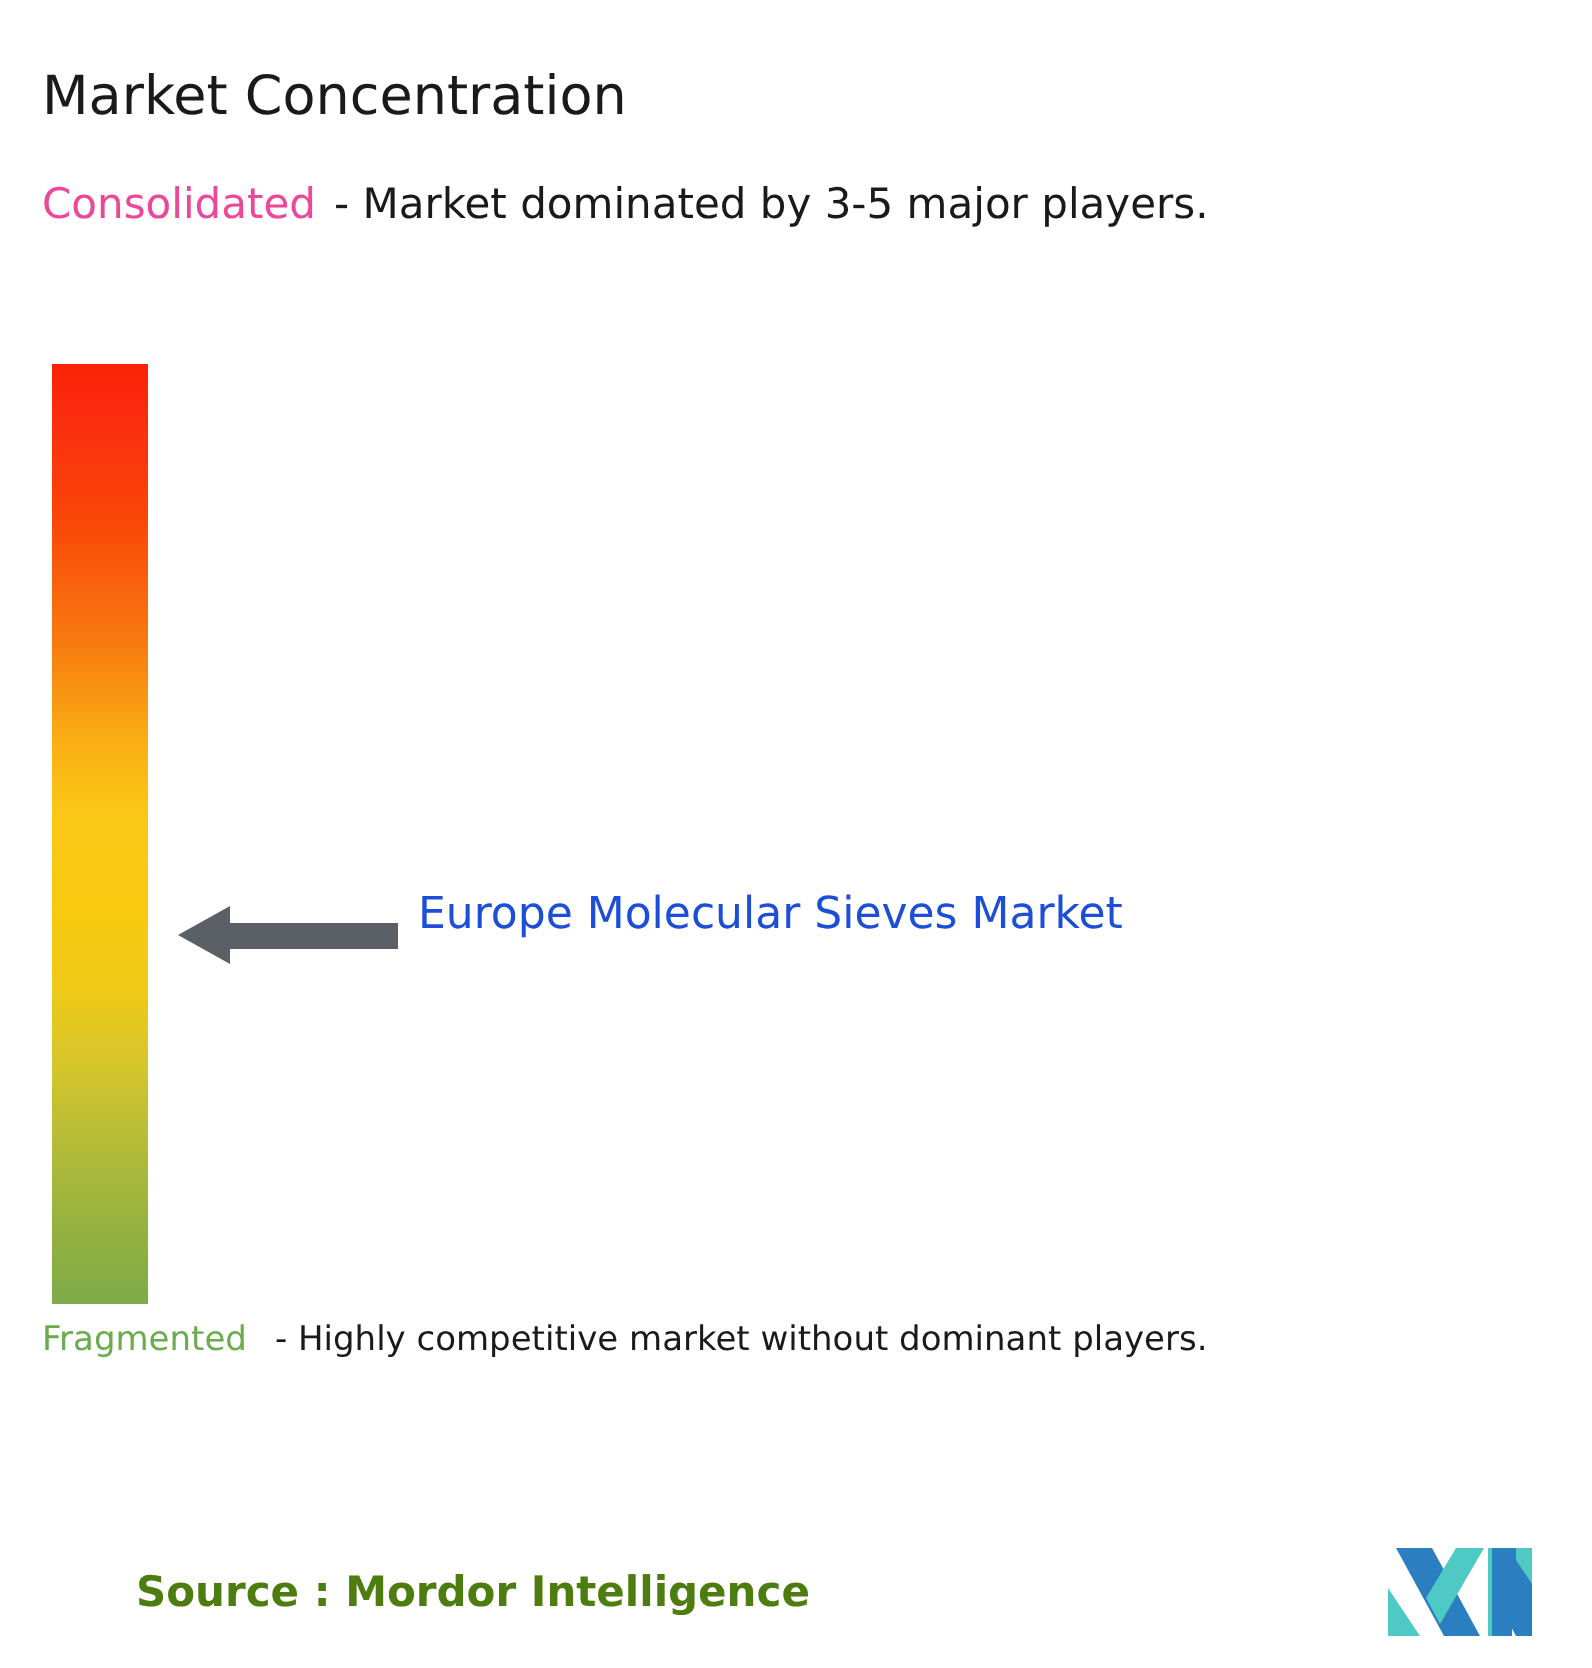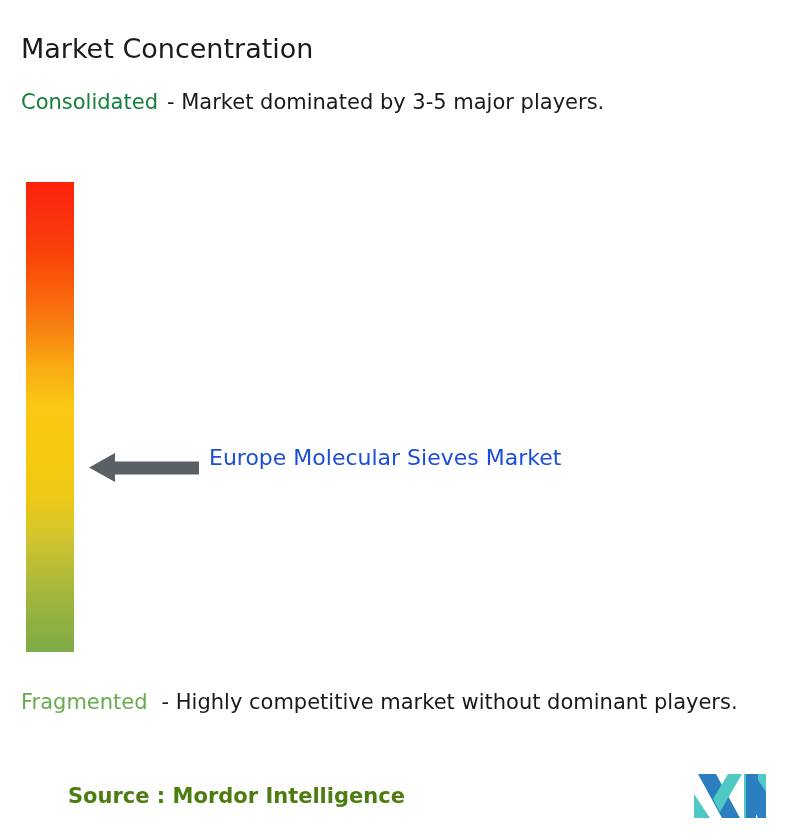--- a/index.html
+++ b/index.html
@@ -35,34 +35,34 @@
     position: absolute;
     left: 21px;
     top: 86px;
     width: 740px;
     font-size: 21px;
     line-height: 32px;
     color: #1a1a1a;
     font-weight: 400;
   }
   .legend-top .kw {
-    color: #15803d;
+    color: #ec4899;
   }
   .legend-top .sep {
     display: inline-block;
     width: 9px;
   }
 
   
   .legend-bottom {
     position: absolute;
     left: 21px;
-    top: 686px;
+    top: 654px;
     width: 760px;
-    font-size: 21px;
+    font-size: 17px;
     line-height: 32px;
     color: #1a1a1a;
     font-weight: 400;
   }
   .legend-bottom .kw {
     color: #6aac4d;
   }
   .legend-bottom .sep {
     display: inline-block;
     width: 14px;

